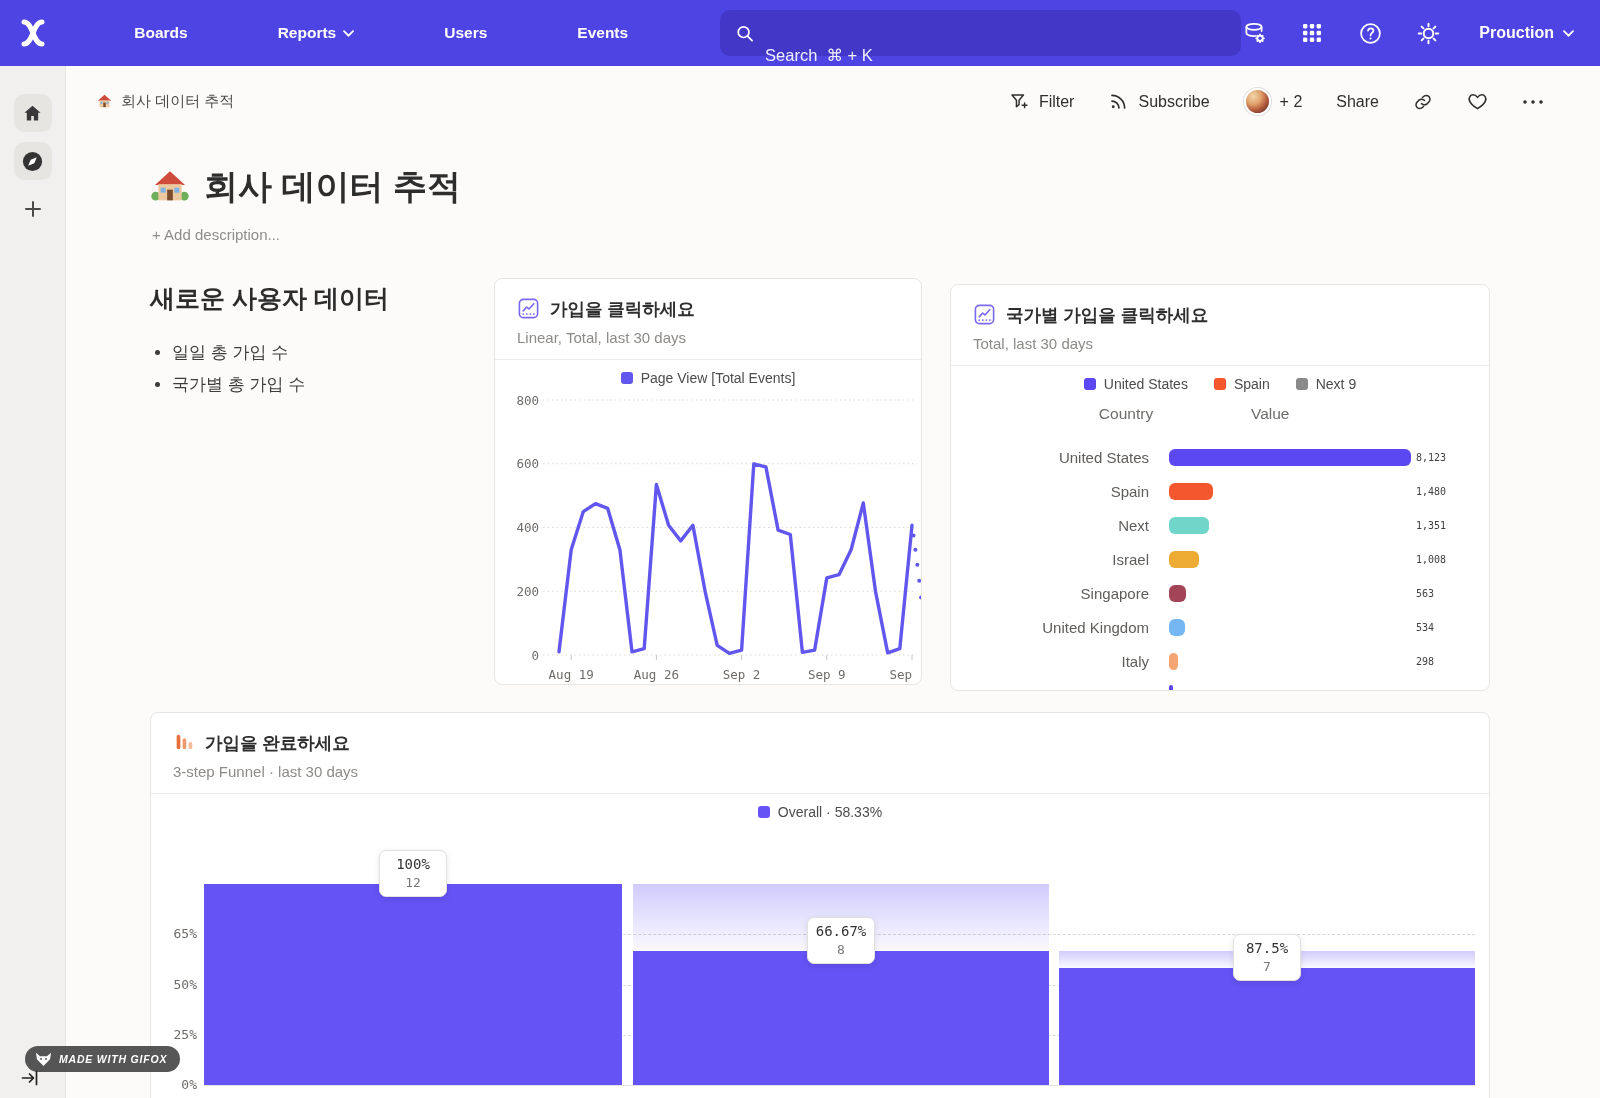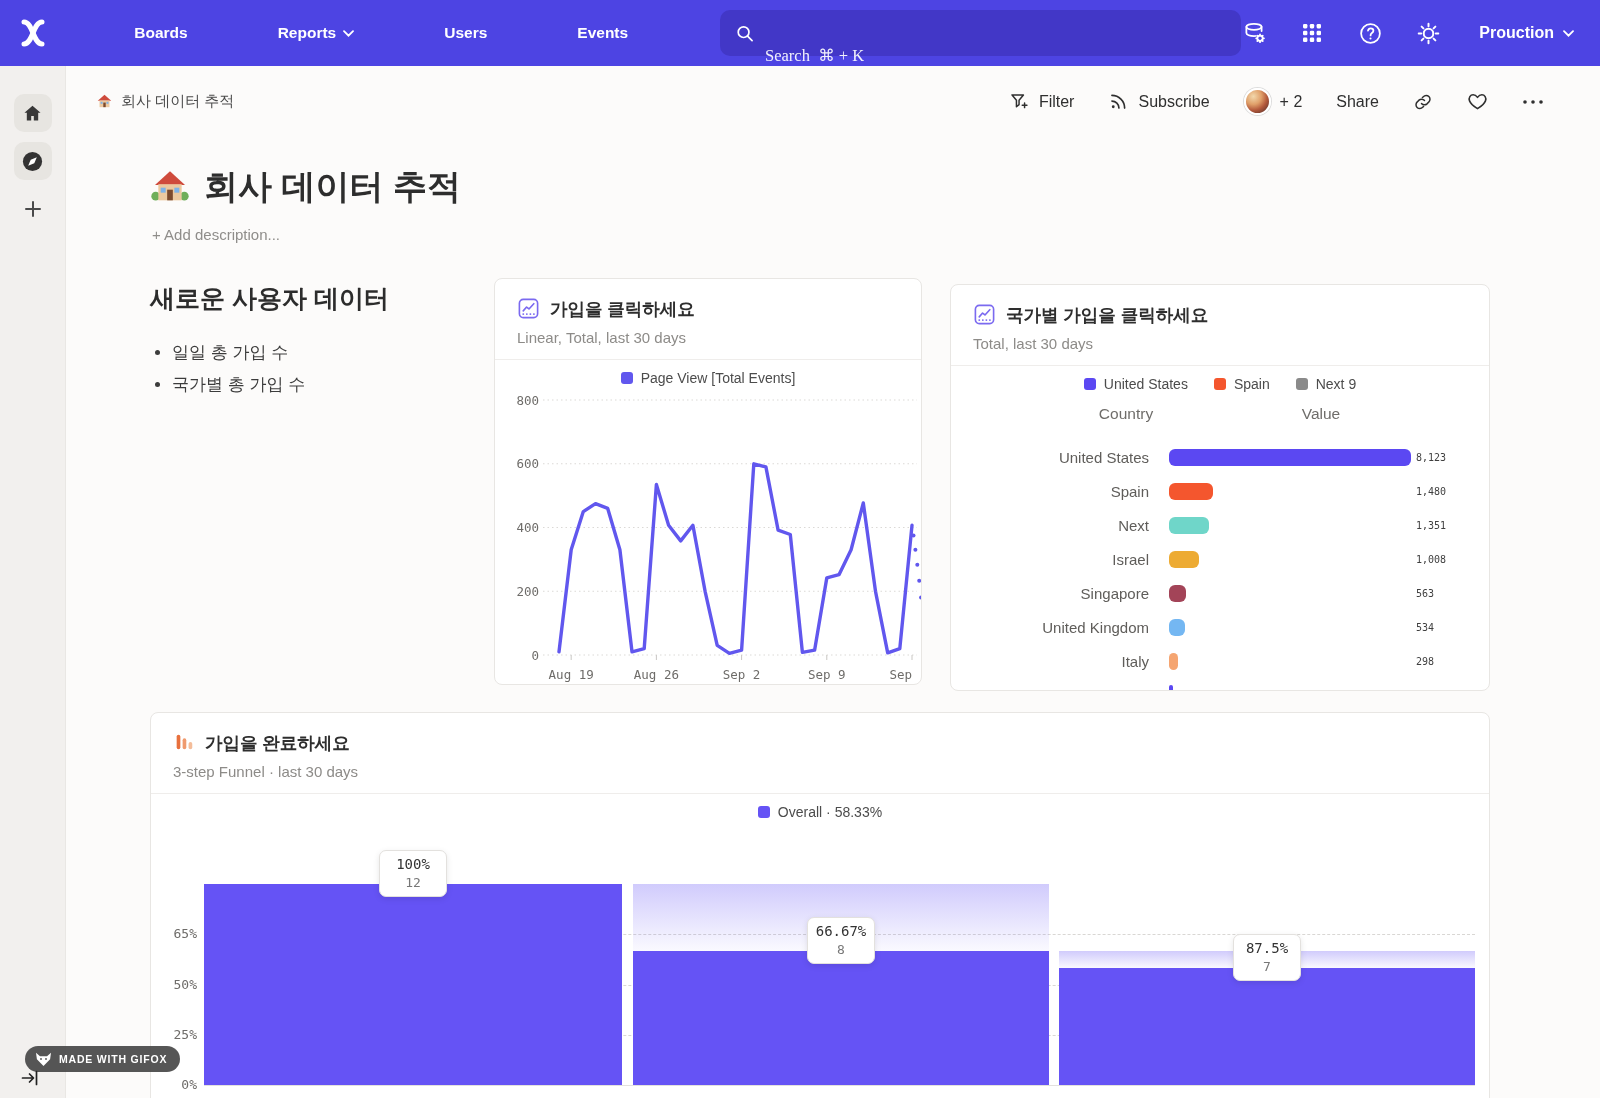--- a/index.html
+++ b/index.html
@@ -4,21 +4,21 @@
 <style>
   * { margin:0; padding:0; box-sizing:border-box; }
   html,body { width:1600px; height:1098px; overflow:hidden; font-family:"Liberation Sans","DejaVu Sans",sans-serif; background:#fcfbfa; position:relative; }
 
   
   .navbar { height:66px; background:#4d44e3; display:flex; align-items:center; padding:0 26px 0 16px; position:relative; z-index:5; }
   .nav-logo { width:38px; height:38px; display:flex; align-items:center; justify-content:center; margin-right:40px; }
   .nav-menu { display:flex; align-items:center; gap:46px; }
   .nav-item { color:#fff; font-size:15.5px; font-weight:600; display:flex; align-items:center; gap:7px; cursor:pointer;margin-left:44px; }
   .search-pill { margin-left:92px; width:575px; height:46px; background:#4237c7; border-radius:10px; display:flex; align-items:center; padding:0 16px; gap:11px; }
-  .search-pill input { background:transparent; border:none; outline:none; color:#fff; font-size:16.5px; width:100%; font-family:Liberation Serif, serif;margin-top:45px; }
+  .search-pill input { background:transparent; border:none; outline:none; color:#fff; font-size:16.5px; width:100%; font-family:Liberation Sans, sans-serif;margin-top:45px; }
   .search-pill input::placeholder { color:rgba(255,255,255,.92); }
   .nav-right { margin-left:auto; display:flex; align-items:center; gap:32px; }
   .nav-icon { width:26px; height:26px; display:flex; align-items:center; justify-content:center; cursor:pointer; }
   .project-switch { color:#fff; font-size:16px; font-weight:600; display:flex; align-items:center; gap:9px; margin-left:6px; cursor:pointer; }
 
   
   .app { display:flex; height:1032px; }
   .sidebar { width:66px; background:#f2f0ee; border-right:1px solid #e9e7e4; display:flex; flex-direction:column; align-items:center; padding-top:28px; gap:10px; position:relative; }
   .side-btn { width:38px; height:38px; border-radius:10px; background:#e7e5e1; display:flex; align-items:center; justify-content:center; cursor:pointer; }
   .side-btn.plain { background:transparent; }
@@ -72,21 +72,21 @@
   .f-grid { position:absolute; left:53px; right:14px; border-top:1px dashed #d9d7d4; }
   .f-base { position:absolute; left:53px; right:14px; border-top:1px solid #e3e1de; }
   .fbar { position:absolute; }
   .fbar-solid { background:#6553f5; }
   .fbar-light { background:linear-gradient(180deg, rgba(101,83,246,.30), rgba(101,83,246,.03)); }
   .fbox { position:absolute; width:68px; background:#fff; border:1px solid #e3e1de; border-radius:7px; box-shadow:0 2px 6px rgba(0,0,0,.10); text-align:center; padding:5px 0 6px; z-index:3; }
   .fbox .pct { font-family:"DejaVu Sans Mono",monospace; font-size:14px; color:#333; }
   .fbox .cnt { font-family:"DejaVu Sans Mono",monospace; font-size:13px; color:#777; margin-top:3px; }
 
   
-  .gifox { position:absolute; left:25px; top:1046px; height:26px; background:rgba(72,72,72,.92); border-radius:14px; display:flex; align-items:center; gap:7px; padding:0 13px 0 10px; z-index:9; }
+  .gifox { position:absolute; left:25px; top:1046px; height:26px; background:rgba(72,72,72,.92); border-radius:14px; display:flex; align-items:center; gap:7px; padding:0 13px 0 10px; z-index:9;font-style:italic; }
   .gifox span { color:#fff; font-size:10.5px; font-weight:700; letter-spacing:.8px; }
   .collapse { position:absolute; left:20px; top:1068px; z-index:9; cursor:pointer; }
 </style>
 </head>
 <body>
 
 <div class="navbar">
   <div class="nav-logo">
     <svg width="34" height="34" viewBox="0 0 34 34" fill="none" stroke="#fff" stroke-width="5" stroke-linecap="round">
       <path d="M8 6 C17 6 17 28 26 28"></path>
@@ -331,21 +331,21 @@
           <span class="legend-item">
             <span class="swatch" style="background: rgb(244, 86, 46);"></span>
             <span>Spain</span>
           </span>
           <span class="legend-item">
             <span class="swatch" style="background: rgb(138, 138, 138);"></span>
             <span>Next 9</span>
           </span>
         </div>
       <span class="colhead" style="left:110px; top:120px; width:130px; text-align:center;">Country</span>
-      <span class="colhead" style="left:300px; top:120px; width:140px; text-align:center;">Value</span>
+      <span class="colhead" style="left:300px; top:120px; width:140px; ">Value</span>
       <div id="bar-rows">
           <div class="brow">
             <span class="blabel">United States</span>
             <div class="btrack">
               <div class="bbar" style="width: 242px; background: rgb(91, 72, 242);"></div>
             </div>
             <span class="bval">8,123</span>
           </div>
           <div class="brow">
             <span class="blabel">Spain</span>

